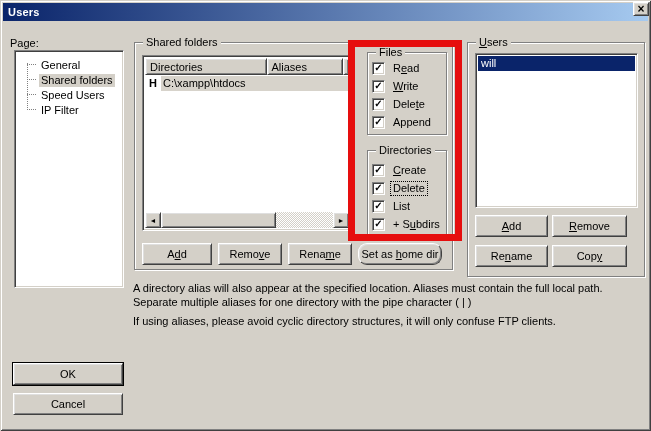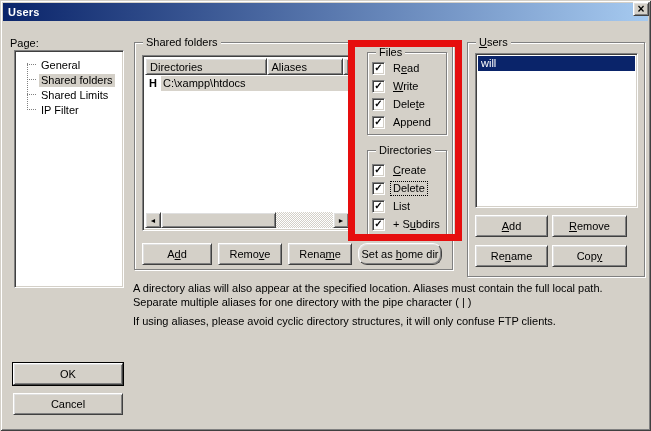--- a/index.html
+++ b/index.html
@@ -88,21 +88,21 @@
   <div class="tree sunken">
     <div class="tree-inner">
       <div class="tvline"></div>
       <div class="titem">
         <span class="tlabel">General</span>
       </div>
       <div class="titem selected">
         <span class="tlabel">Shared folders</span>
       </div>
       <div class="titem">
-        <span class="tlabel">Shared Limits</span>
+        <span class="tlabel">Speed Users</span>
       </div>
       <div class="titem">
         <span class="tlabel">IP Filter</span>
       </div>
     </div>
   </div>
 
   <div class="group" style="left:134px; top:42px; width:319px; height:228px;">
     <span class="group-label">Shared folders</span>
   </div>

